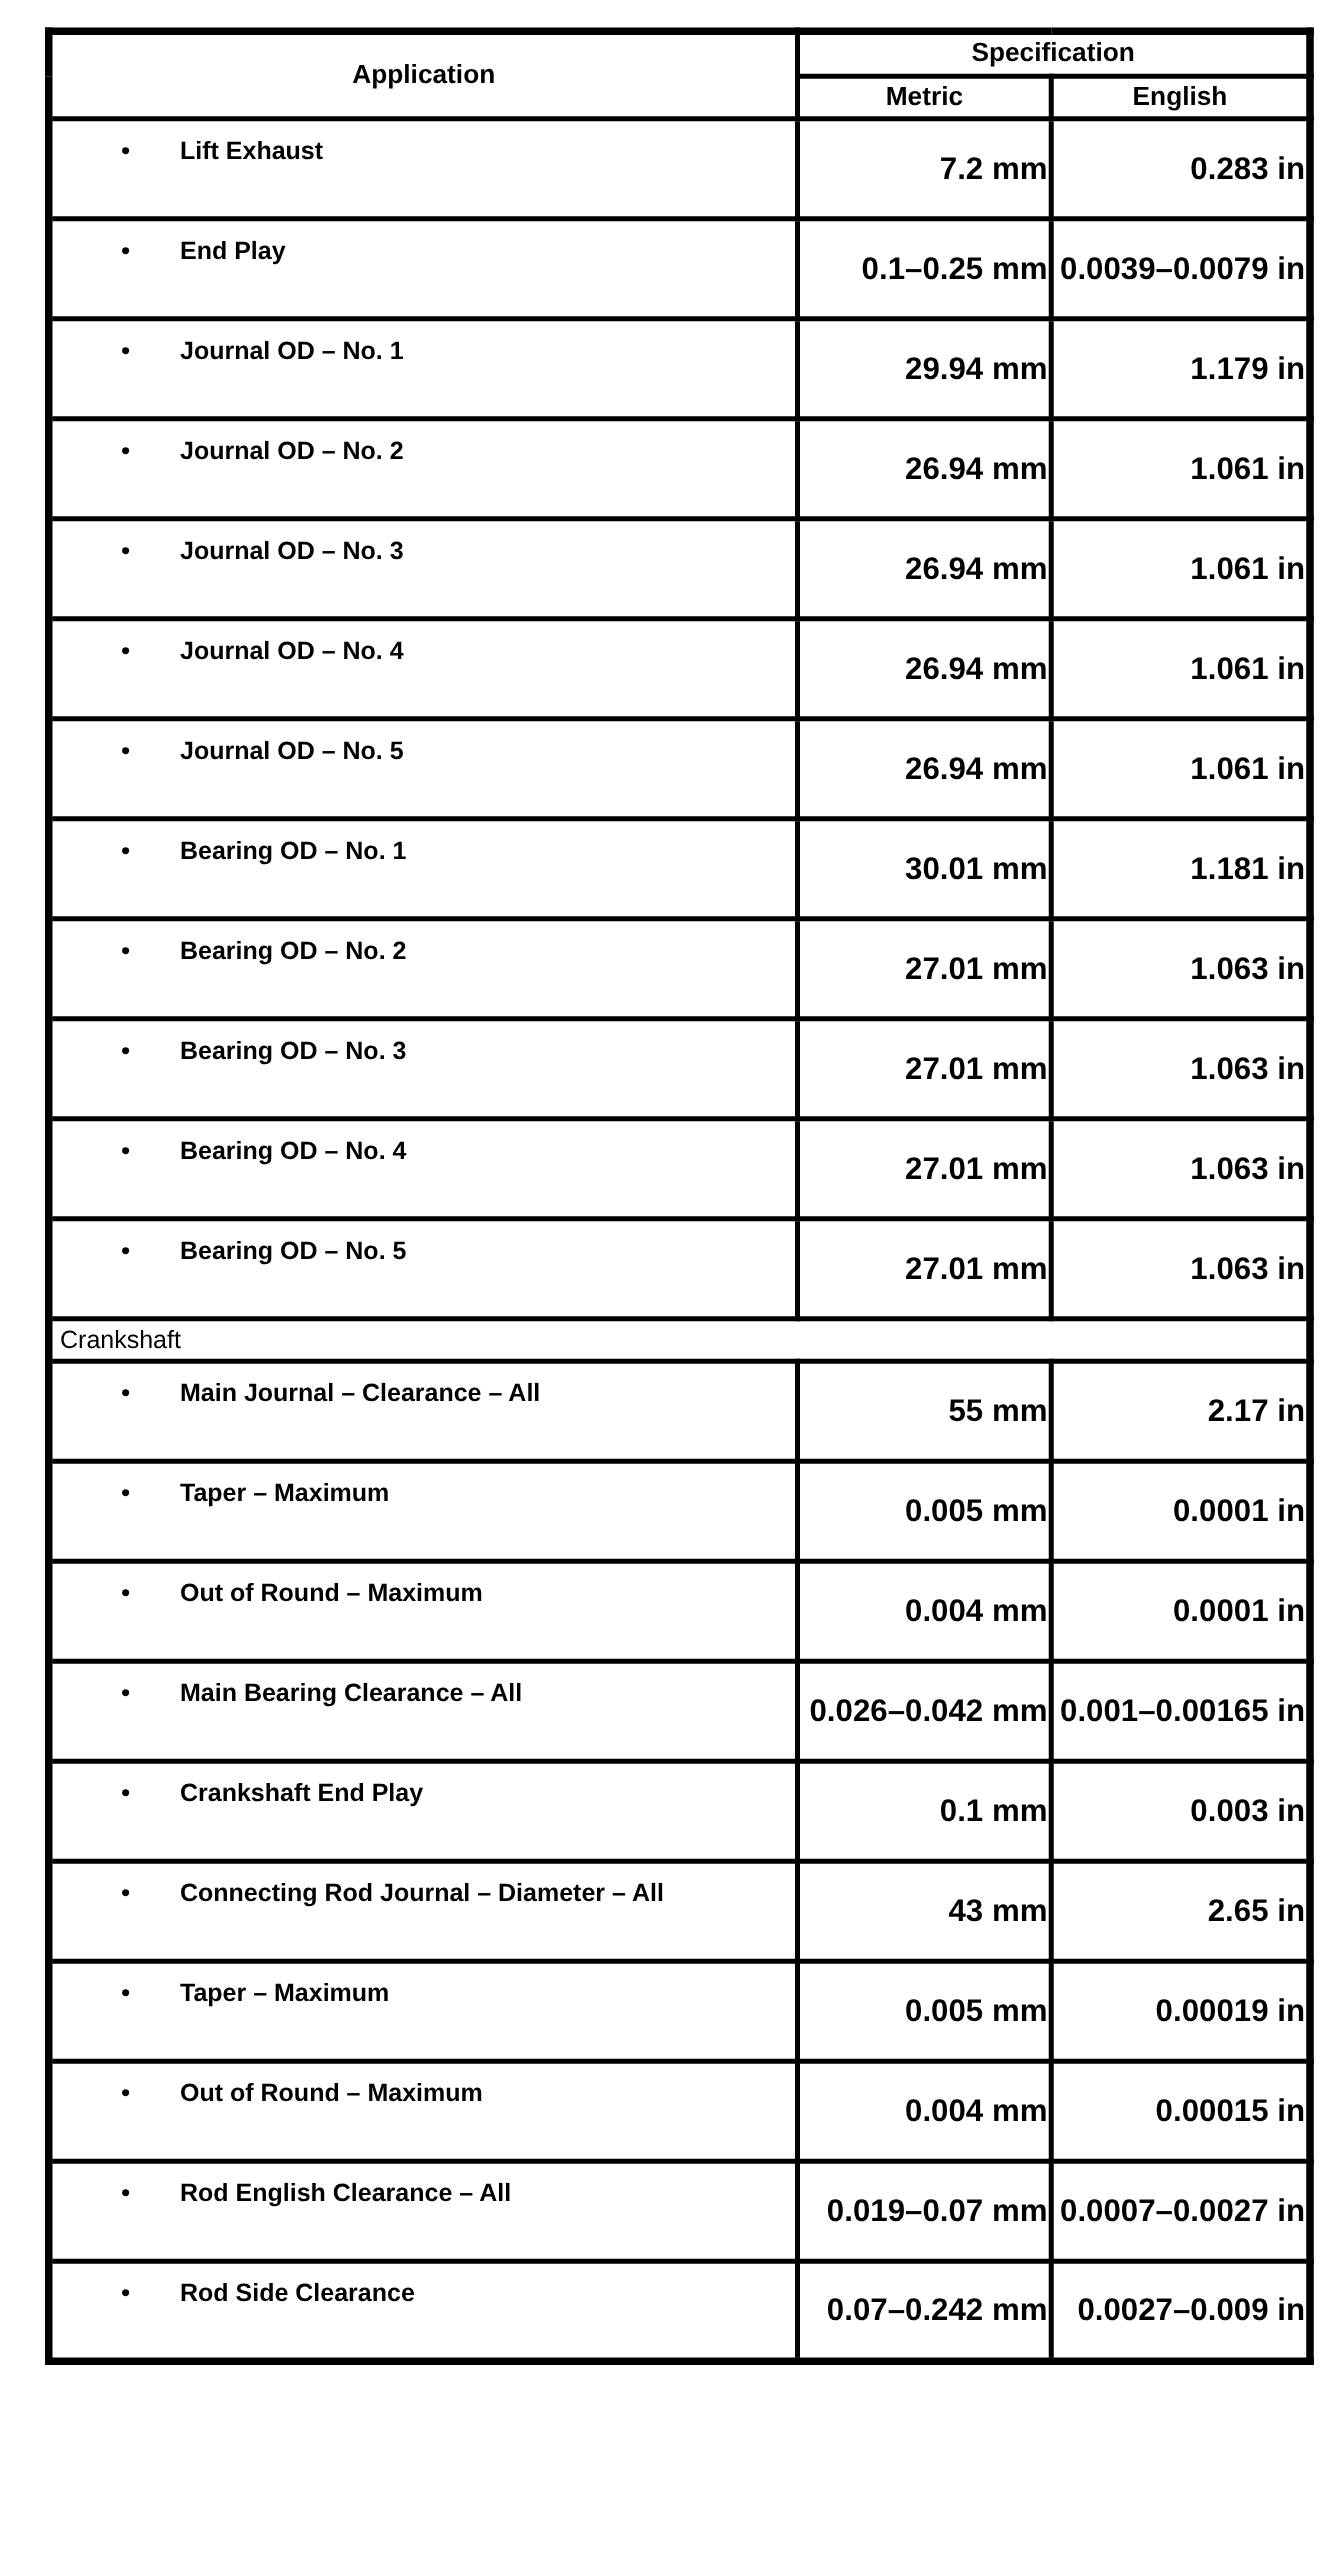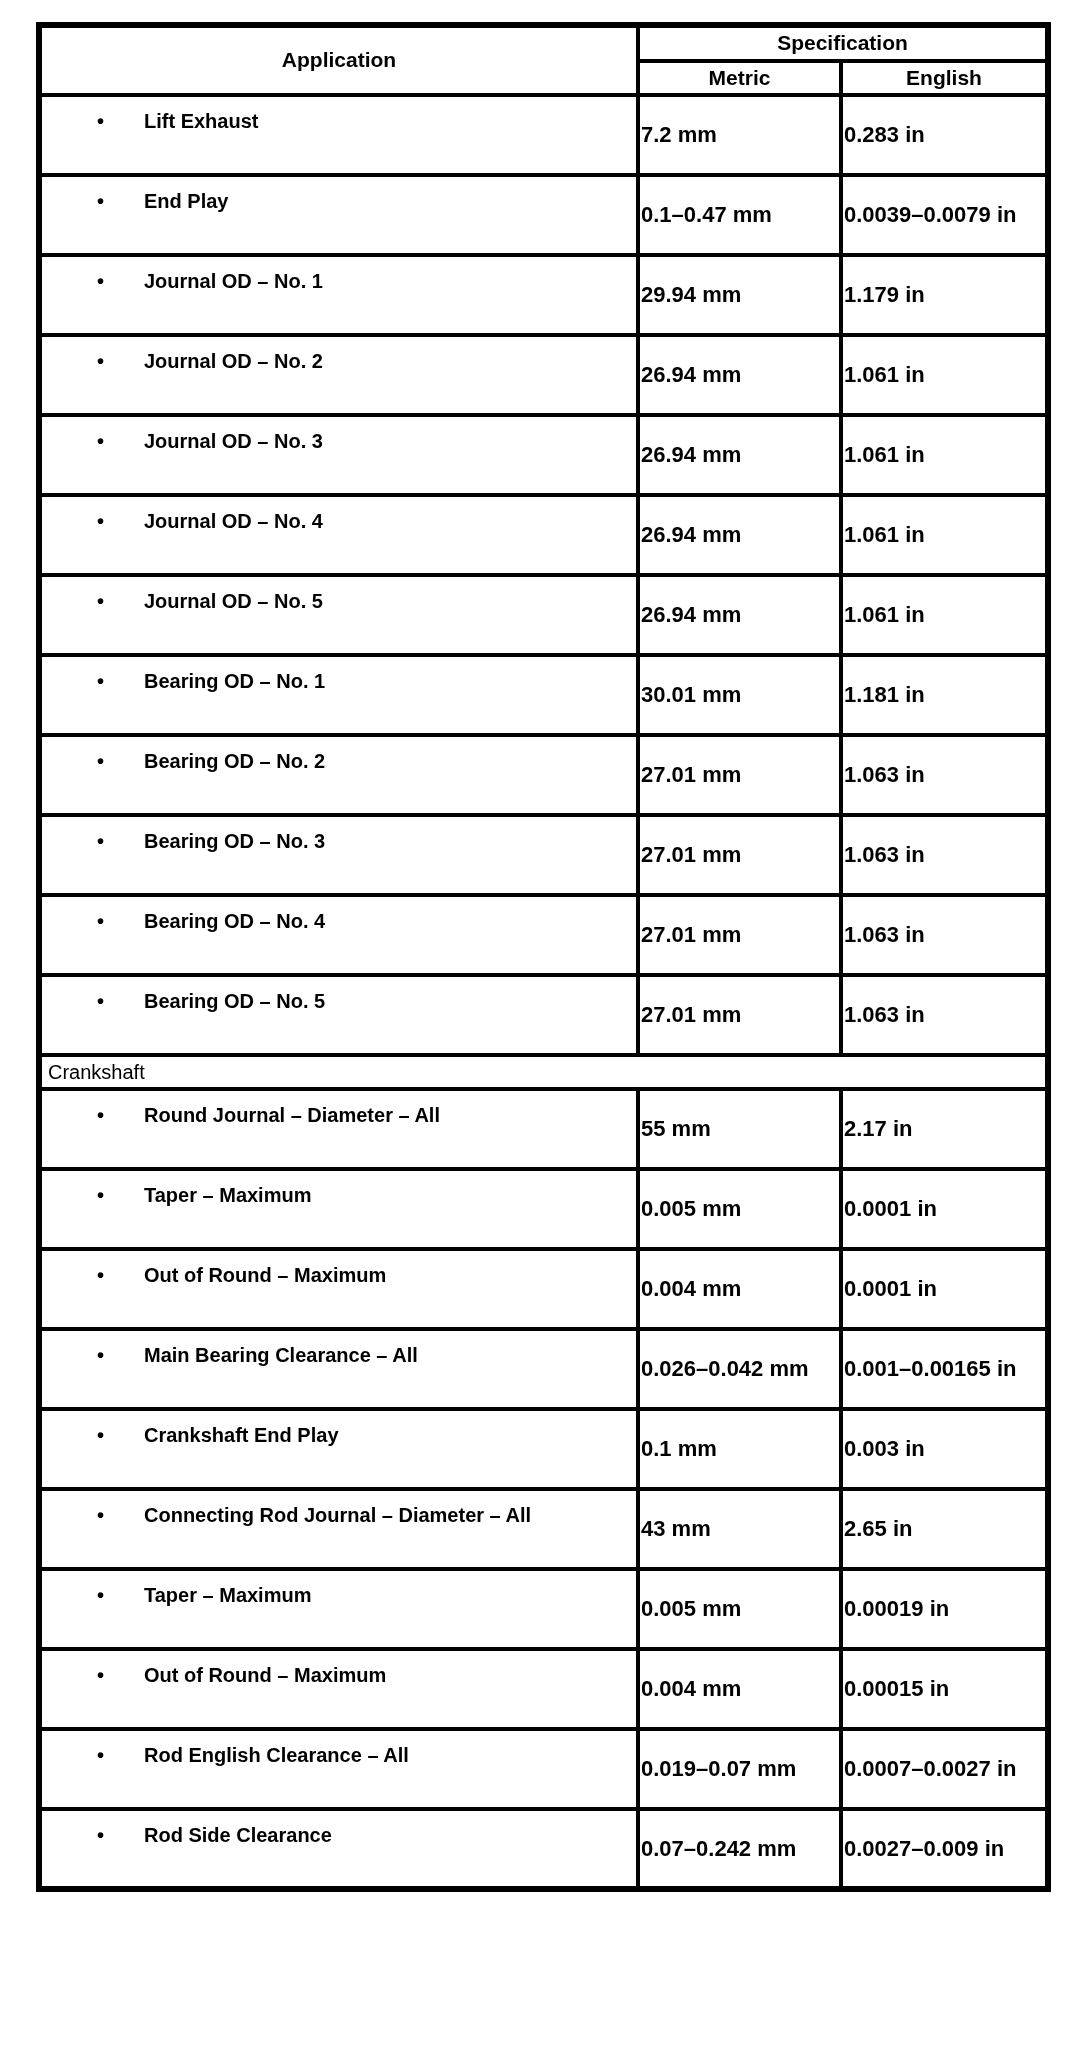--- a/index.html
+++ b/index.html
@@ -55,23 +55,23 @@
     font-size: 20px;
     line-height: 1.2;
   }
   .bullet {
     display: inline-block;
     width: 47px;
     font-size: 20px;
     vertical-align: baseline;
   }
   td.value-cell {
-    text-align: left;
+    text-align: right;
     vertical-align: middle;
-    font-size: 22px;
+    font-size: 25px;
     padding: 2px 1px;
     white-space: nowrap;
     overflow: hidden;
   }
   tr.section-row { height: 34px; }
   td.section-cell {
     vertical-align: middle;
     text-align: left;
     padding: 2px 6px;
     font-size: 20px;
@@ -99,21 +99,21 @@
     </thead>
     <tbody id="spec-table-body">
 
     <tr class="data-row">
           <td class="app-cell"><span class="bullet">•</span><span>Lift Exhaust</span></td>
           <td class="value-cell">7.2 mm</td>
           <td class="value-cell">0.283 in</td>
         </tr>
         <tr class="data-row">
           <td class="app-cell"><span class="bullet">•</span><span>End Play</span></td>
-          <td class="value-cell">0.1–0.47 mm</td>
+          <td class="value-cell">0.1–0.25 mm</td>
           <td class="value-cell">0.0039–0.0079 in</td>
         </tr>
         <tr class="data-row">
           <td class="app-cell"><span class="bullet">•</span><span>Journal OD – No. 1</span></td>
           <td class="value-cell">29.94 mm</td>
           <td class="value-cell">1.179 in</td>
         </tr>
         <tr class="data-row">
           <td class="app-cell"><span class="bullet">•</span><span>Journal OD – No. 2</span></td>
           <td class="value-cell">26.94 mm</td>
@@ -156,21 +156,21 @@
         </tr>
         <tr class="data-row">
           <td class="app-cell"><span class="bullet">•</span><span>Bearing OD – No. 5</span></td>
           <td class="value-cell">27.01 mm</td>
           <td class="value-cell">1.063 in</td>
         </tr>
         <tr class="section-row">
           <td colspan="3" class="section-cell">Crankshaft</td>
         </tr>
         <tr class="data-row">
-          <td class="app-cell"><span class="bullet">•</span><span>Round Journal – Diameter – All</span></td>
+          <td class="app-cell"><span class="bullet">•</span><span>Main Journal – Clearance – All</span></td>
           <td class="value-cell">55 mm</td>
           <td class="value-cell">2.17 in</td>
         </tr>
         <tr class="data-row">
           <td class="app-cell"><span class="bullet">•</span><span>Taper – Maximum</span></td>
           <td class="value-cell">0.005 mm</td>
           <td class="value-cell">0.0001 in</td>
         </tr>
         <tr class="data-row">
           <td class="app-cell"><span class="bullet">•</span><span>Out of Round – Maximum</span></td>

